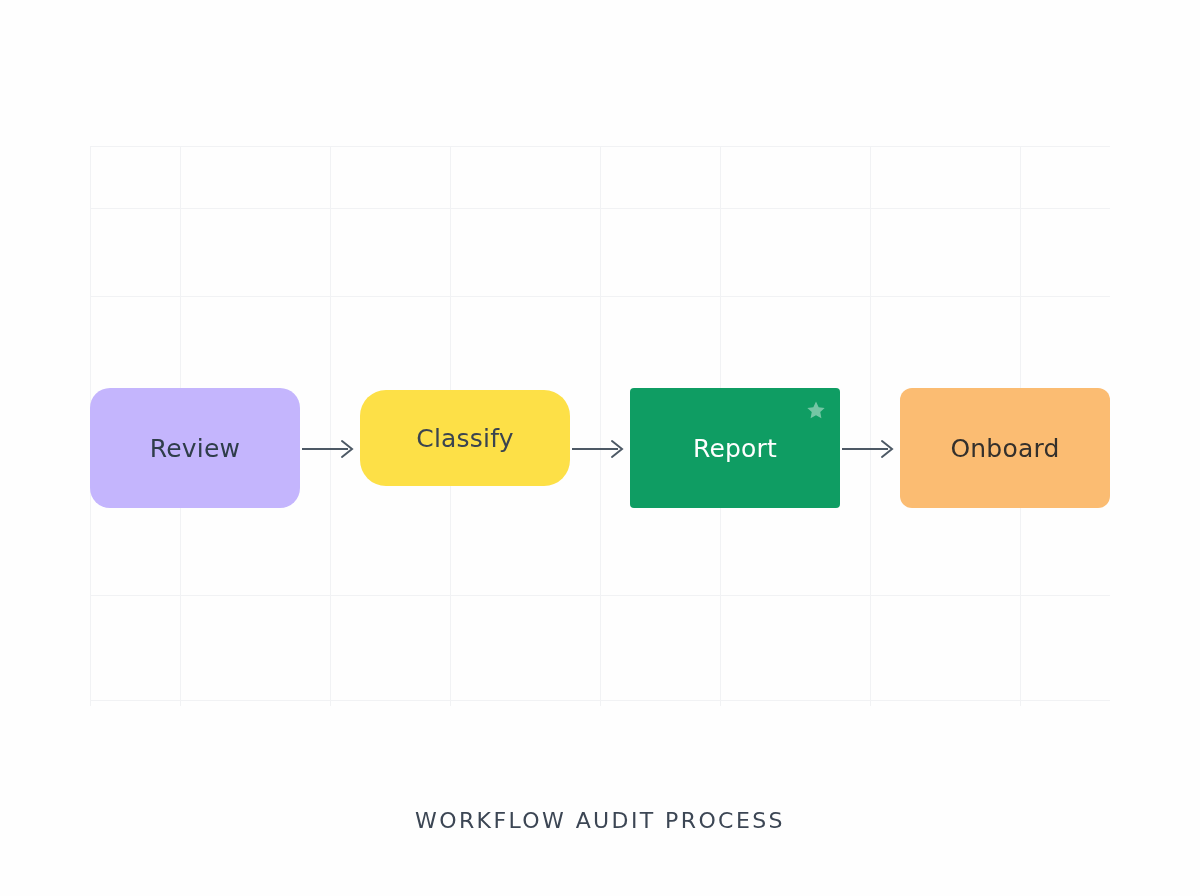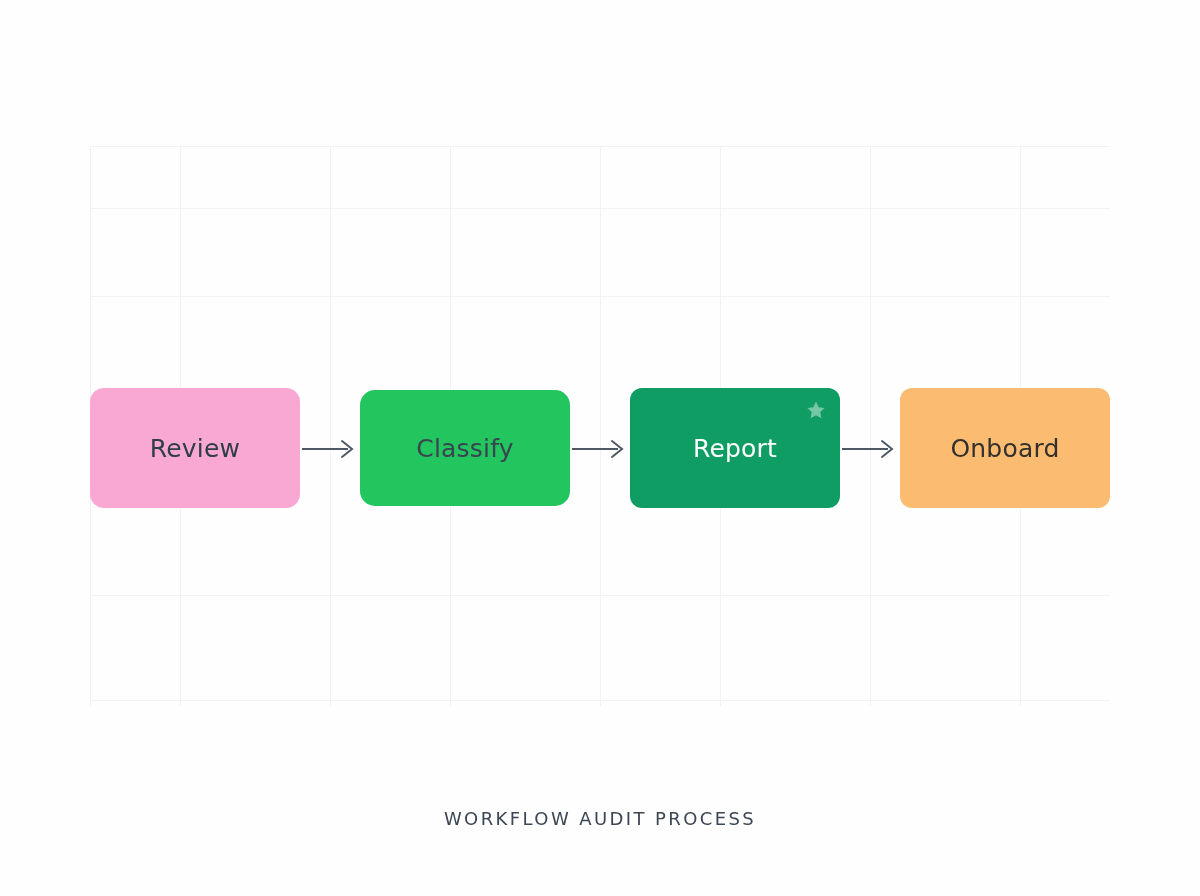--- a/index.html
+++ b/index.html
@@ -65,23 +65,23 @@
     width: 210px;
   }
   .node-label {
     font-size: 25px;
     font-weight: 400;
     letter-spacing: 0.2px;
     line-height: 1;
     white-space: nowrap;
   }
 
-  #node-review   { left: 90px;  background: #f9a8d4; border-radius: 14px; }
-  #node-classify { left: 360px; background: #22c55e; border-radius: 15px; top: 390px; height: 116px; }
-  #node-report   { left: 630px; background: #0f9d63; border-radius: 12px; }
+  #node-review   { left: 90px;  background: #c4b5fd; border-radius: 20px; }
+  #node-classify { left: 360px; background: #fde047; border-radius: 26px; top: 390px; height: 96px; }
+  #node-report   { left: 630px; background: #0f9d63; border-radius: 4px; }
   #node-onboard  { left: 900px; background: #fbbc72; border-radius: 12px; align-items: center; }
 
   #node-review   .node-label { color: #2f3d4a; }
   #node-classify .node-label { color: #3a4450; }
   #node-report   .node-label { color: #ffffff; }
   #node-onboard  .node-label { color: #34302c; }
 
   
   .node-badge {
     position: absolute;
@@ -105,21 +105,21 @@
   #connector-2 { left: 570px; }
   #connector-3 { left: 840px; }
 
   
   #caption {
     position: absolute;
     left: 0;
     right: 0;
     top: 808px;
     text-align: center;
-    font-size: 18px;
+    font-size: 22px;
     font-weight: 400;
     letter-spacing: 2.4px;
     color: #3c4654;
     white-space: nowrap;
   }
 </style>
 </head>
 <body>
 
 <div id="canvas">

